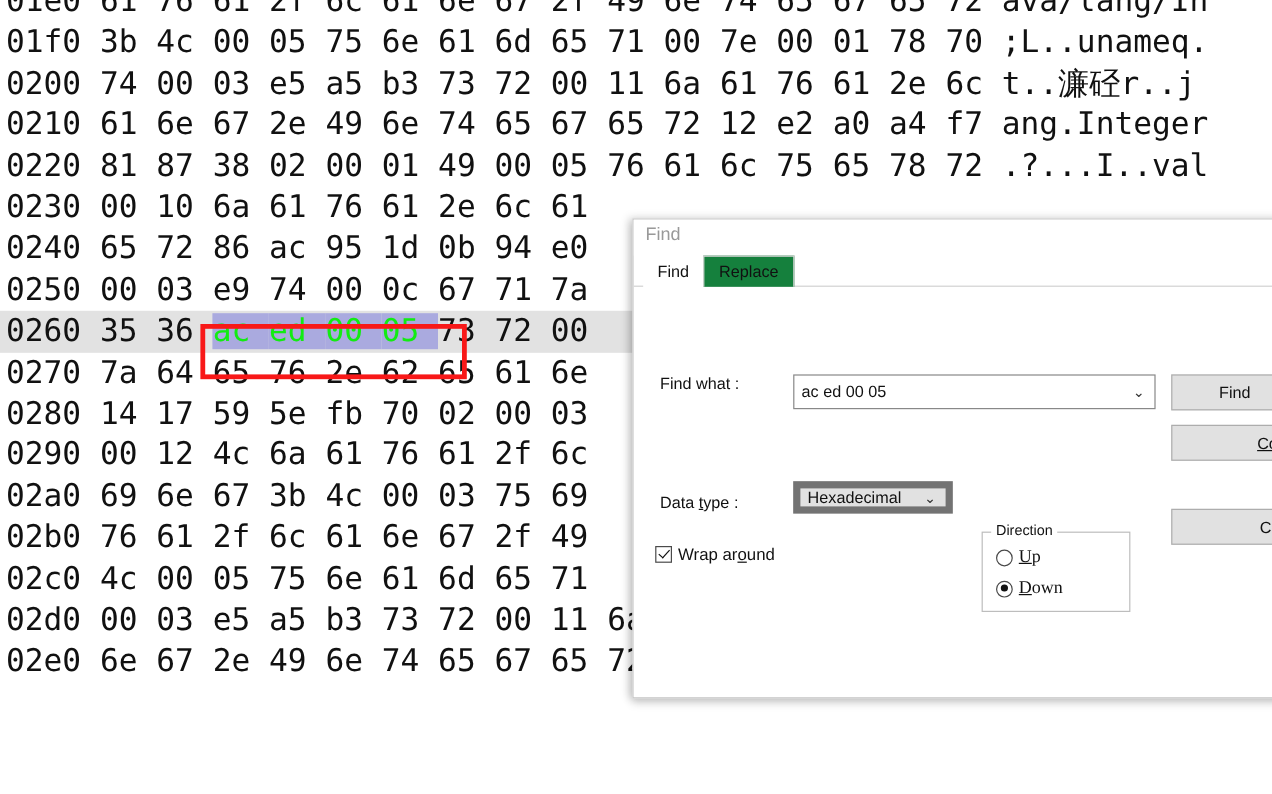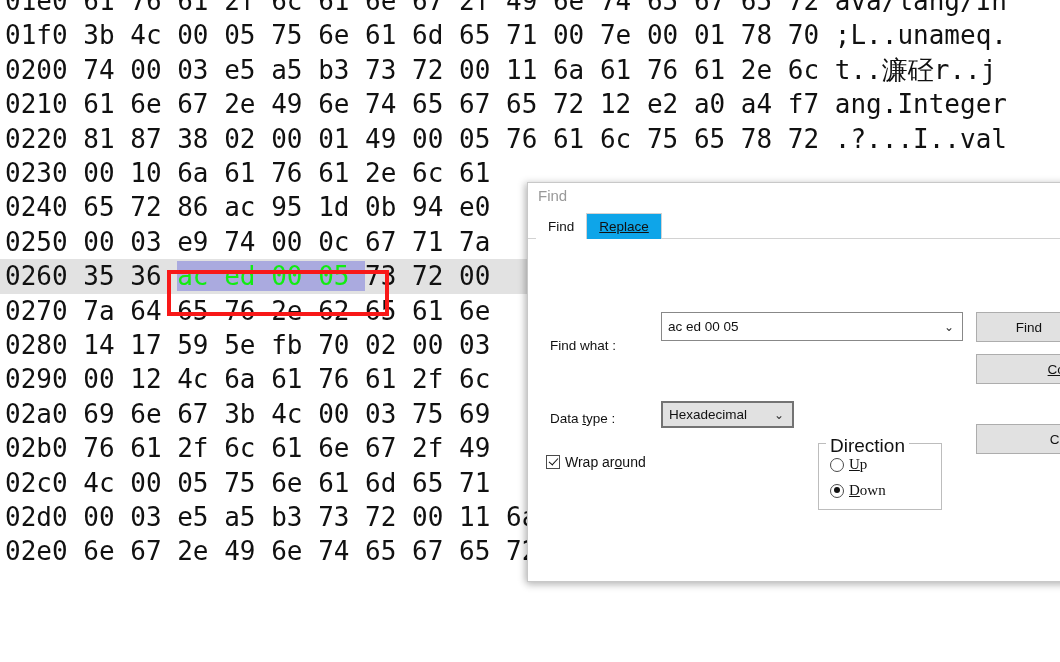--- a/index.html
+++ b/index.html
@@ -99,24 +99,23 @@
     box-sizing: border-box;
     position: relative;
     top: 0px;
   }
   .tab.active {
     background: #ffffff;
     border-bottom: 1px solid #ffffff;
     z-index: 2;
   }
   .tab.inactive {
-    background: #0ea5e9;
+    background: #15803d;
     border: 1px solid #d2d2d2;
     border-bottom: none;
-    text-decoration: underline;
   }
   .dlg-body {
     position: relative;
     height: 100%;
   }
   .lbl {
     position: absolute;
     font-size: 13.5px;
     color: #111111;
     font-family: "Liberation Sans", sans-serif;
@@ -138,21 +137,21 @@
   }
   .combo .caret {
     margin-left: auto;
     margin-right: 8px;
     color: #333333;
     font-size: 12px;
     line-height: 1;
   }
   .combo.gray {
     background: #e1e1e1;
-    border: 2px solid #737373;
+    border: 6px solid #737373;
   }
 
   .btn {
     position: absolute;
     box-sizing: border-box;
     background: #e1e1e1;
     border: 1px solid #adadad;
     font-size: 13.5px;
     color: #111111;
     font-family: "Liberation Sans", sans-serif;
@@ -195,21 +194,21 @@
     position: absolute;
     border: 1px solid #bdbdbd;
     box-sizing: border-box;
   }
   .group-legend {
     position: absolute;
     top: -9px;
     left: 7px;
     background: #ffffff;
     padding: 0 4px;
-    font-size: 19px;
+    font-size: 12px;
     color: #111111;
     font-family: "Liberation Sans", sans-serif;
     white-space: nowrap;
   }
   .radio-wrap {
     position: absolute;
     display: flex;
     align-items: center;
     font-size: 15px;
     color: #111111;
@@ -264,21 +263,21 @@
   <div class="dlg-titlebar">
     <span class="dlg-title">Find</span>
   </div>
 
   <div class="tabstrip">
     <span class="tab active">Find</span><span class="tab inactive">Replace</span>
   </div>
 
   <div class="dlg-body">
 
-    <span class="lbl" style="left:22px; top:99px;">Find what :</span>
+    <span class="lbl" style="left:22px; top:73px;">Find what :</span>
 
     <div class="combo" style="left:133px; top:73px; width:302px; height:29px;text-align:right;">
       <span>ac ed 00 05</span>
       <span class="caret">⌄</span>
     </div>
 
     <span class="lbl" style="left:22px; top:172px;"><span>Data </span><span class="ul">t</span><span>ype :</span></span>
 
     <div class="combo gray" style="left:133px; top:162px; width:133px; height:27px;">
       <span>Hexadecimal</span>

